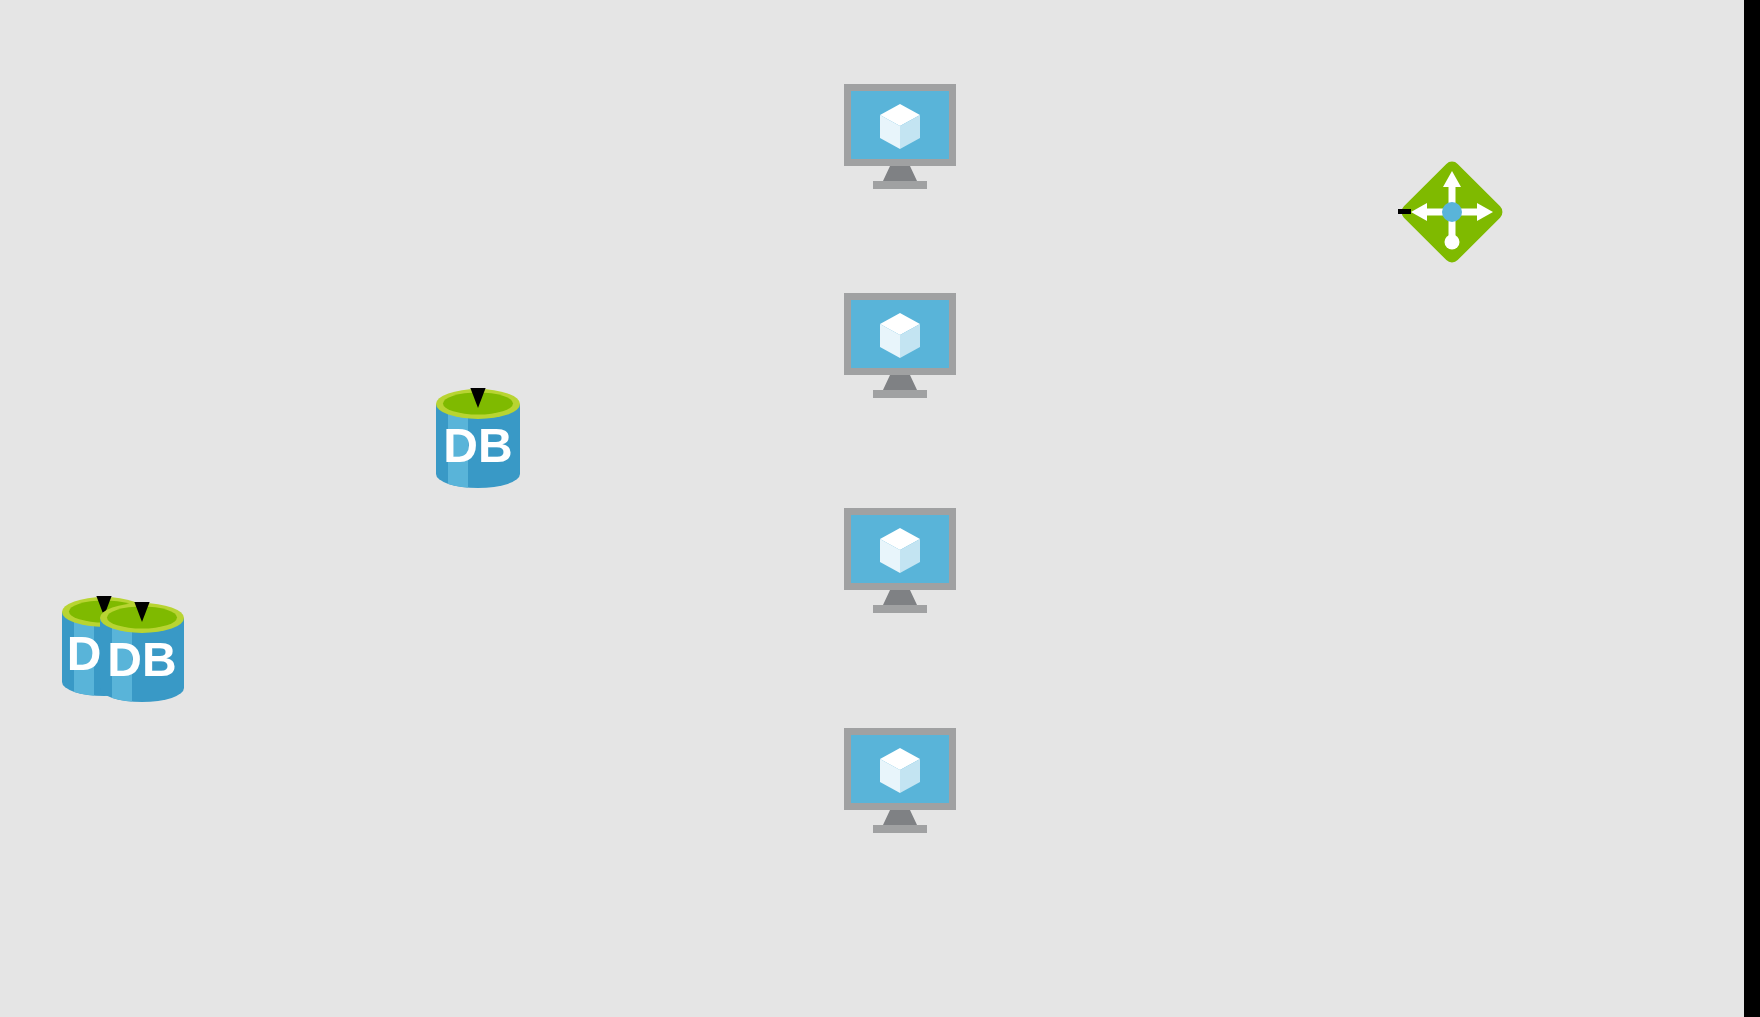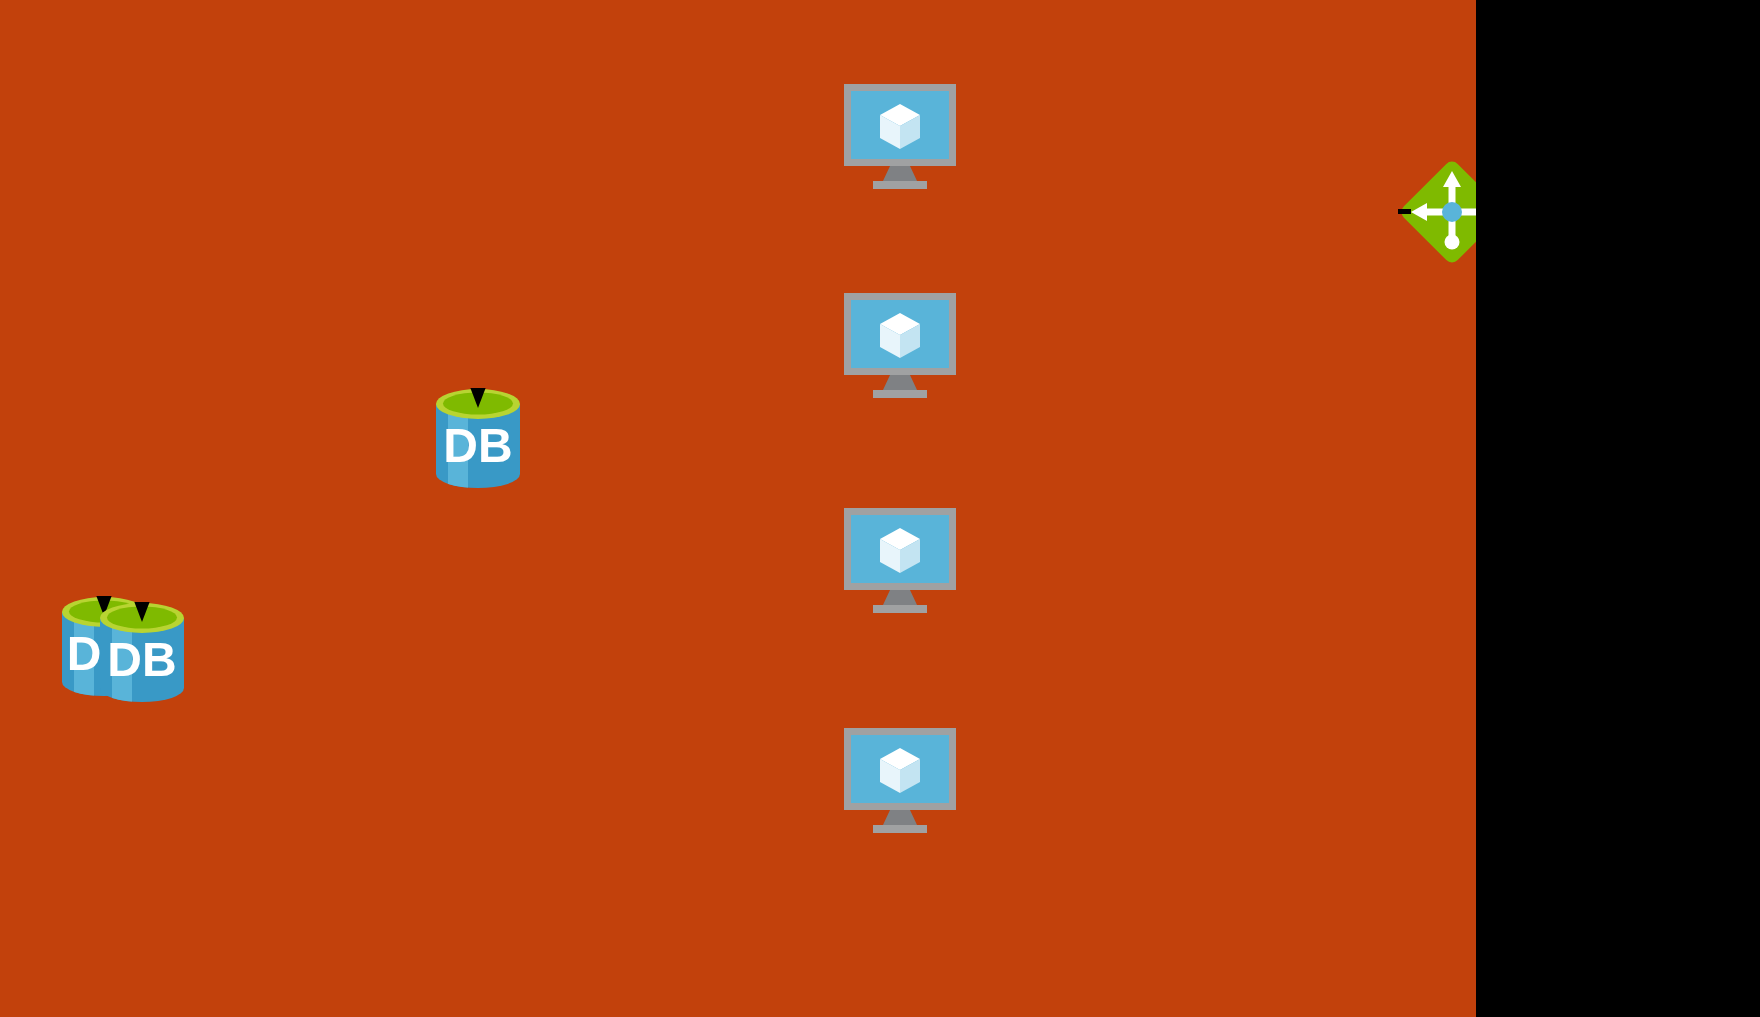--- a/index.html
+++ b/index.html
@@ -4,23 +4,23 @@
 <style>
   * { box-sizing: border-box; }
   html, body {
     margin: 0;
     padding: 0;
     background: #000000;
     font-family: "Liberation Sans", sans-serif;
   }
   .canvas {
     position: relative;
-    width: 1476px;
+    width: 1744px;
     height: 1017px;
-    background: #c2410c;
+    background: #e5e5e5;
     overflow: hidden;
   }
   .svg-defs {
     position: absolute;
     width: 0;
     height: 0;
     overflow: hidden;
   }
   .node { position: absolute; display: block; }
 

